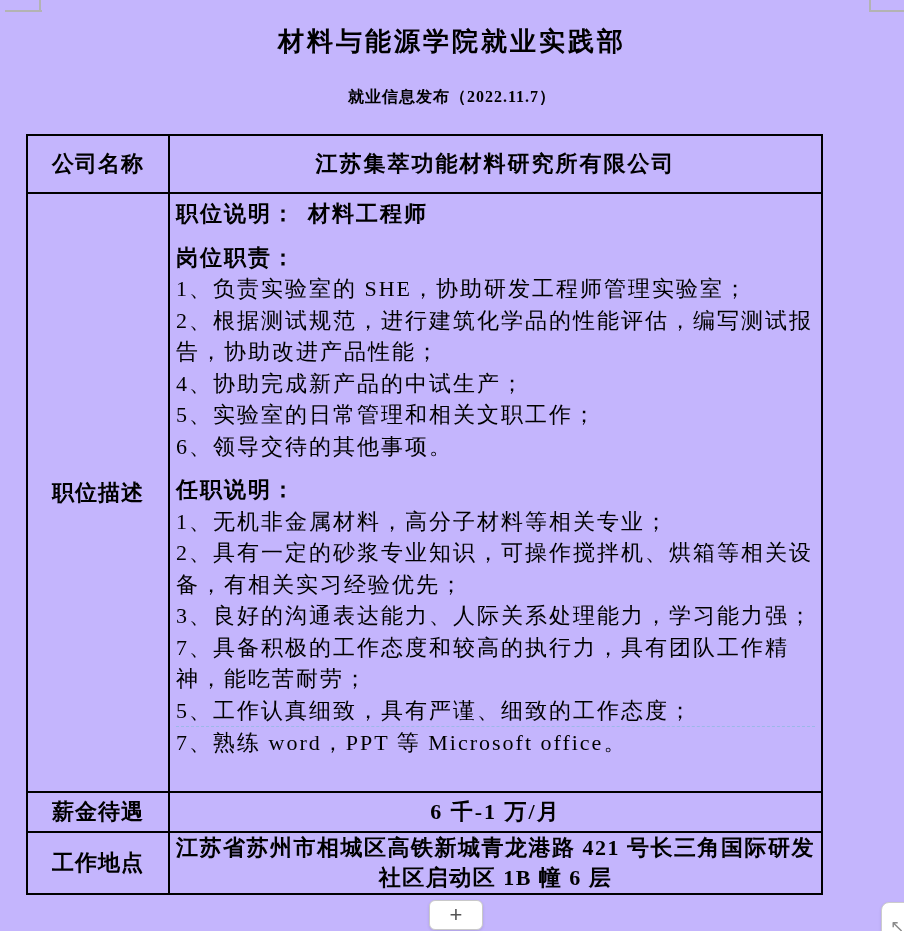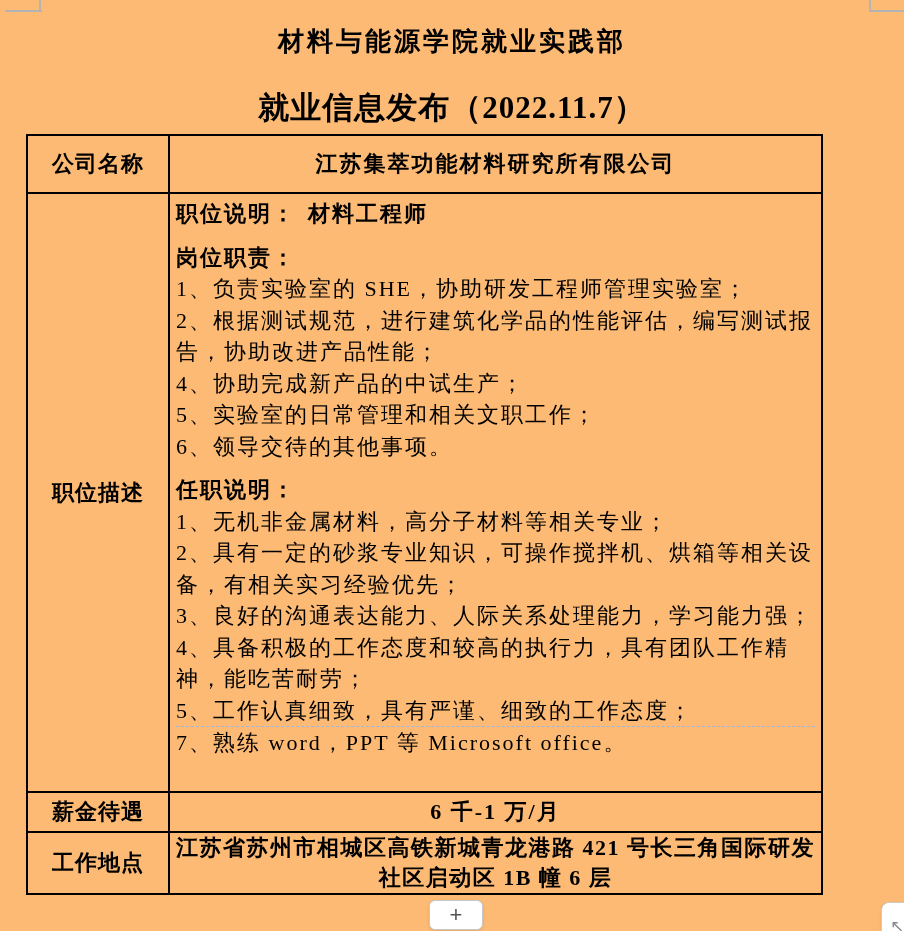--- a/index.html
+++ b/index.html
@@ -1,34 +1,34 @@
 <!DOCTYPE html>
 <html><head>
 <meta charset="utf-8">
 <style>
   * { margin:0; padding:0; box-sizing:border-box; }
   html,body { background:#ffffff; }
   .page {
-    position:relative; width:904px; height:931px; background:#fdba74;
+    position:relative; width:904px; height:931px; background:#c4b5fd;
     overflow:hidden; font-family:"Liberation Serif","DejaVu Serif",serif; color:#000;
   }
   
   .mark { position:absolute; background:#b3b3b3; }
   .mark.tl-h { left:5px;  top:10px; width:37px; height:2px; }
   .mark.tl-v { left:39px; top:0;    width:2px;  height:12px; }
   .mark.tr-v { left:869px;top:0;    width:2px;  height:12px; }
   .mark.tr-h { left:869px;top:10px; width:35px; height:2px; }
 
   .title {
     position:absolute; top:24px; left:0; width:904px; text-align:center;
     font-size:26px; font-weight:bold; letter-spacing:3px;
   }
   .subtitle {
     position:absolute; top:87px; left:0; width:904px; text-align:center;
-    font-size:31px; font-weight:bold; letter-spacing:1px;
+    font-size:16px; font-weight:bold; letter-spacing:1px;
   }
 
   .job-table {
     position:absolute; left:26px; top:134px; width:797px;
     border:2px solid #000;
   }
   .row { display:flex; border-top:2px solid #000; }
   .row:first-child { border-top:none; }
   .row.r-company  { height:56px; }
   .row.r-position { height:599px; }
@@ -106,21 +106,21 @@
             <div data-name="duty-item">4、协助完成新产品的中试生产；</div>
             <div data-name="duty-item">5、实验室的日常管理和相关文职工作；</div>
             <div data-name="duty-item">6、领导交待的其他事项。</div>
           </div>
         <div class="gap" data-name="paragraph-gap"></div>
         <div class="b" data-name="requirements-heading">任职说明：</div>
         <div data-name="requirements-list">
             <div data-name="requirement-item">1、无机非金属材料，高分子材料等相关专业；</div>
             <div data-name="requirement-item">2、具有一定的砂浆专业知识，可操作搅拌机、烘箱等相关设备，有相关实习经验优先；</div>
             <div data-name="requirement-item">3、良好的沟通表达能力、人际关系处理能力，学习能力强；</div>
-            <div data-name="requirement-item">4、具备积极的工作态度和较高的执行力，具有团队工作精神，能吃苦耐劳；</div>
+            <div data-name="requirement-item">7、具备积极的工作态度和较高的执行力，具有团队工作精神，能吃苦耐劳；</div>
             <div data-name="requirement-item">5、工作认真细致，具有严谨、细致的工作态度；</div>
             <div data-name="requirement-item">7、熟练 word，PPT 等 Microsoft office。</div>
           </div>
       </div>
     </div>
 
     <div class="row r-salary" data-name="table-row-salary">
       <div class="cell label" data-name="salary-label">薪金待遇</div>
       <div class="cell value center" data-name="salary-value">6 千-1 万/月</div>
     </div>

